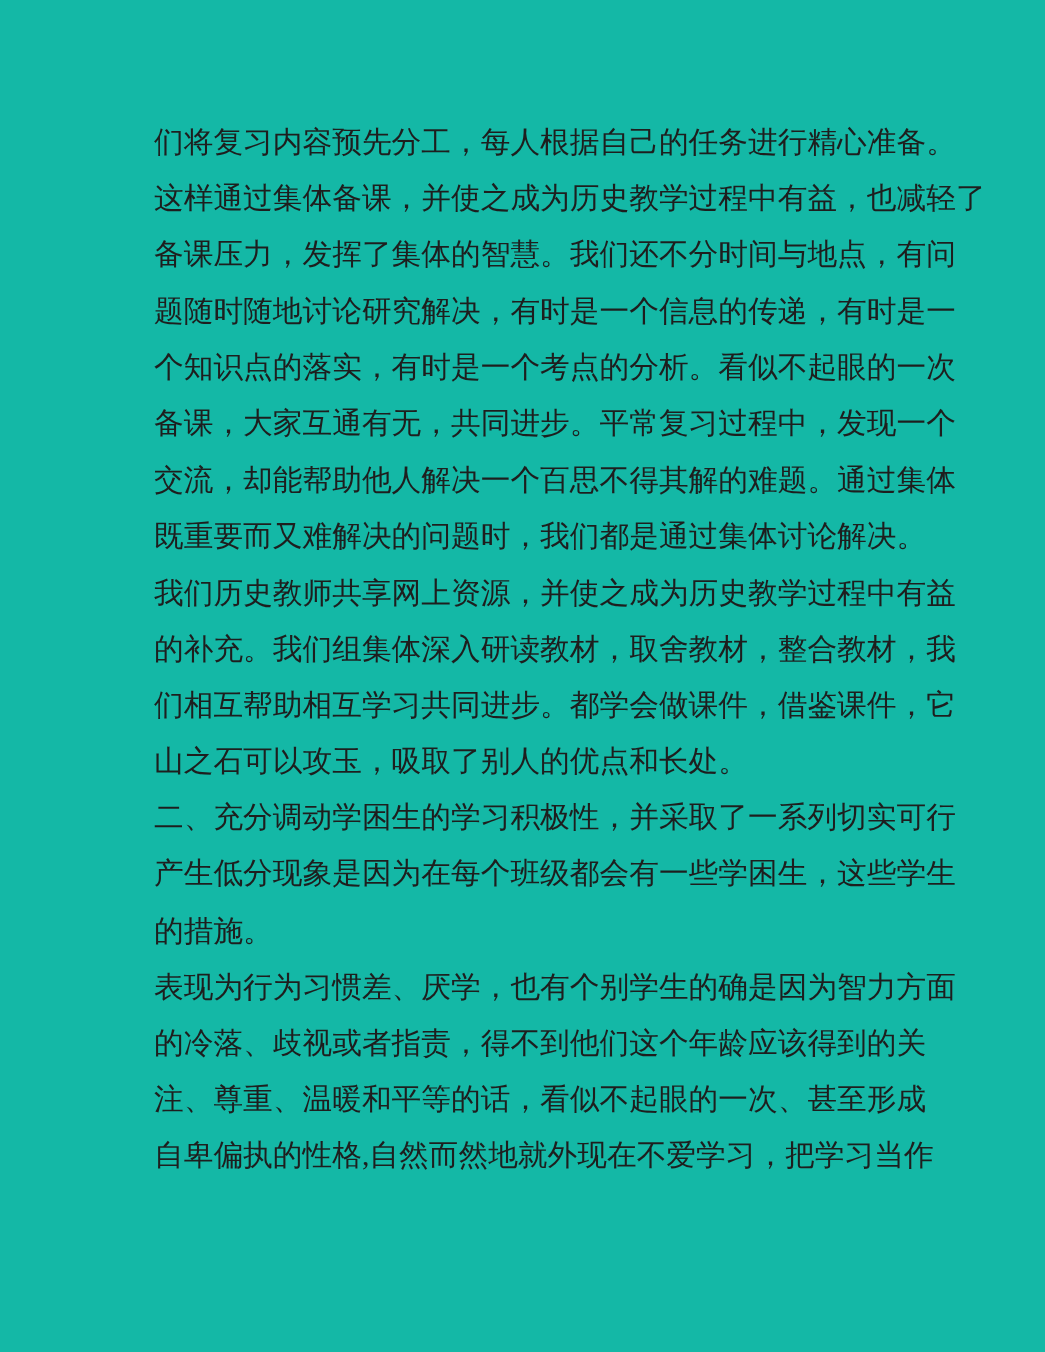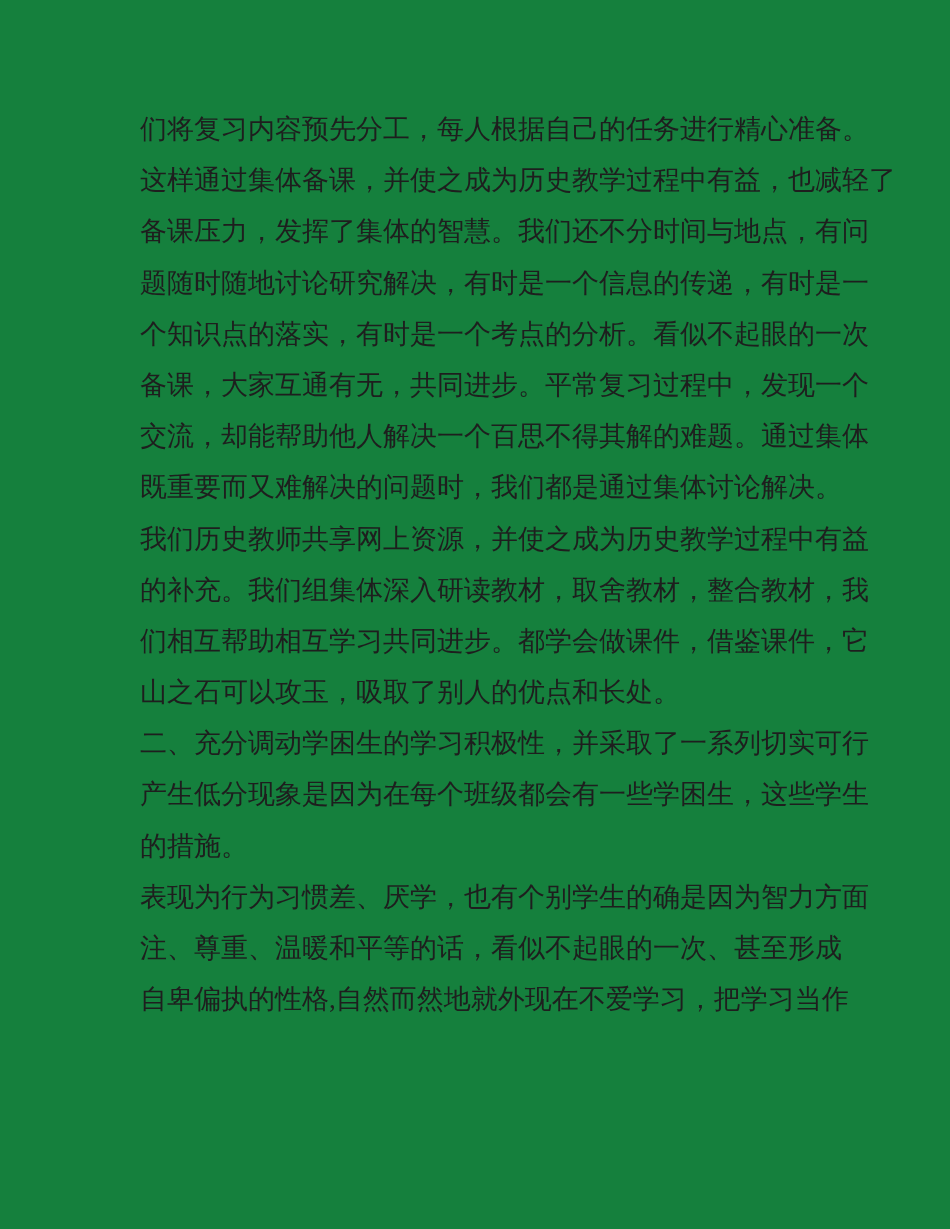--- a/index.html
+++ b/index.html
@@ -13,21 +13,21 @@
       position: relative;
       overflow: hidden;
       font-family: "Liberation Serif", "DejaVu Serif", serif;
     }
     .page {
       position: absolute;
       left: 0;
       top: 0;
       width: 950px;
       height: 1229px;
-      background: #15803d;
+      background: #14b8a6;
     }
     .text-block {
       position: absolute;
       left: 140px;
       top: 104px;
       width: 684px;
       color: #1e1e1e;
       font-size: 27px;
       line-height: 51.2px;
       text-align: left;
@@ -53,16 +53,17 @@
     <div class="text-line">交流，却能帮助他人解决一个百思不得其解的难题。通过集体</div>
     <div class="text-line">既重要而又难解决的问题时，我们都是通过集体讨论解决。</div>
     <div class="text-line">我们历史教师共享网上资源，并使之成为历史教学过程中有益</div>
     <div class="text-line">的补充。我们组集体深入研读教材，取舍教材，整合教材，我</div>
     <div class="text-line">们相互帮助相互学习共同进步。都学会做课件，借鉴课件，它</div>
     <div class="text-line">山之石可以攻玉，吸取了别人的优点和长处。</div>
     <div class="text-line">二、充分调动学困生的学习积极性，并采取了一系列切实可行</div>
     <div class="text-line">产生低分现象是因为在每个班级都会有一些学困生，这些学生</div>
     <div class="text-line">的措施。</div>
     <div class="text-line">表现为行为习惯差、厌学，也有个别学生的确是因为智力方面</div>
+    <div class="text-line">的冷落、歧视或者指责，得不到他们这个年龄应该得到的关</div>
     <div class="text-line">注、尊重、温暖和平等的话，看似不起眼的一次、甚至形成</div>
     <div class="text-line">自卑偏执的性格,自然而然地就外现在不爱学习，把学习当作</div>
   </div>
 </div>
 
 </body></html>

